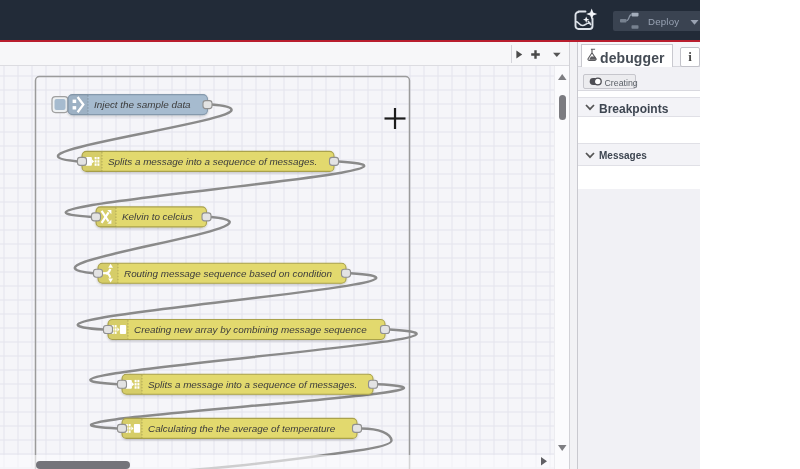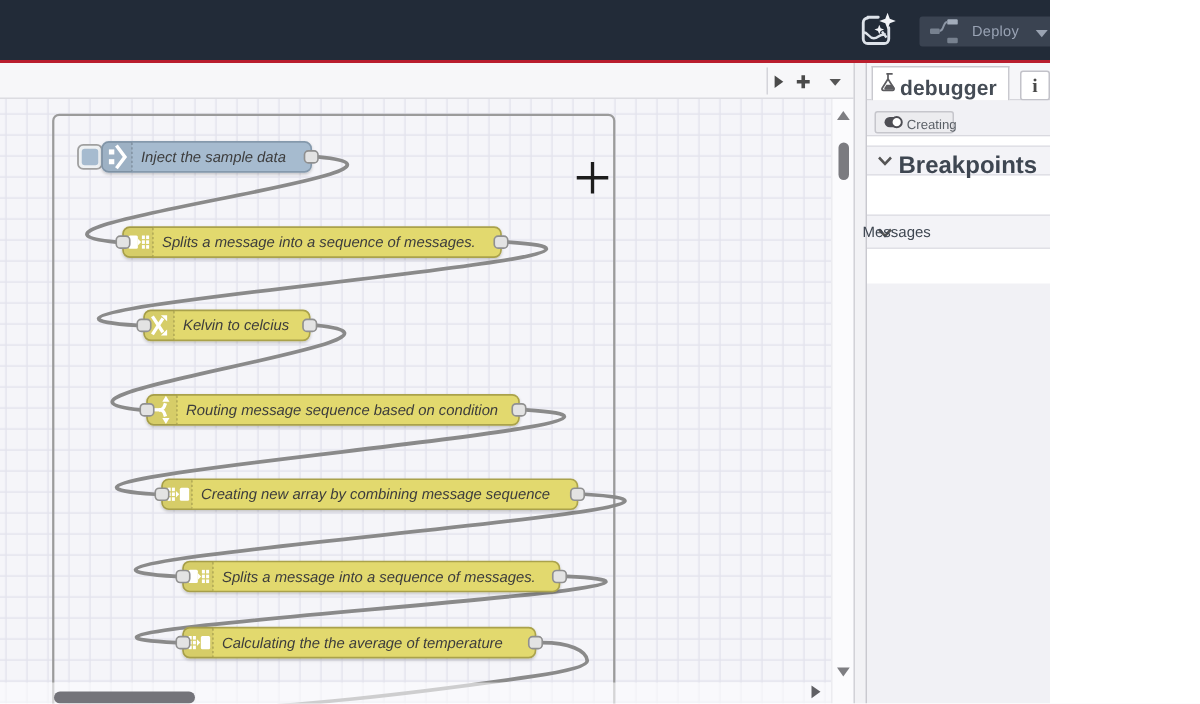--- a/index.html
+++ b/index.html
@@ -269,26 +269,26 @@
         </g>
     <circle cx="7.5" cy="7.5" r="1.6" fill="#fff"></circle>
       </g>
   </svg>
 
   <div class="abs" style="left:578px;top:91px;width:206px;height:378px;background:#fff"></div>
   <div class="abs" style="left:578px;top:97px;width:206px;height:20px;background:#f3f3f7;border-top:1px solid #e0e0e6;border-bottom:1px solid #e0e0e6"></div>
   <svg class="abs" style="left:584px;top:101px" width="12" height="12" xmlns="http://www.w3.org/2000/svg">
       <path d="M2,4 L6,8.2 L10,4" fill="none" stroke="#555" stroke-width="1.7"></path>
     </svg>
-  <div class="abs" style="left:599px;top:101.5px;font-size:16px;font-weight:bold;color:#3e4651">Breakpoints</div>
+  <div class="abs" style="left:599px;top:101.5px;font-size:12px;font-weight:bold;color:#3e4651">Breakpoints</div>
   <div class="abs" style="left:578px;top:143px;width:206px;height:23px;background:#f3f3f7;border-top:1px solid #e0e0e6;border-bottom:1px solid #e0e0e6"></div>
   <svg class="abs" style="left:584px;top:149px" width="12" height="12" xmlns="http://www.w3.org/2000/svg">
       <path d="M2,4 L6,8.2 L10,4" fill="none" stroke="#555" stroke-width="1.7"></path>
     </svg>
-  <div class="abs" style="left:575px;top:149.5px;font-size:10px;font-weight:normal;color:#3e4651">Messages</div>
+  <div class="abs" style="left:599px;top:149.5px;font-size:10px;font-weight:bold;color:#3e4651">Messages</div>
   <div class="abs" style="left:732.5px;top:151px;width:44.5px;height:14.5px;background:#fff;border:1px solid #cfcfd6;border-radius:3px"></div>
   <svg class="abs" style="left:736.5px;top:154px" width="8" height="8" xmlns="http://www.w3.org/2000/svg">
       <path d="M0.5,0.5 L6.9,0.5 L4.6,3.4 L4.6,6.8 L2.8,5.6 L2.8,3.4 Z" fill="#5f6570"></path>
     </svg>
   <div class="abs" style="left:744.5px;top:154.5px;font-size:7.8px;color:#8c939f">all based</div>
   <div class="abs" style="left:578px;top:189px;width:206px;height:280px;background:#f1f1f5"></div>
 
   <svg class="abs" style="left:784px;top:100px" width="13" height="13" xmlns="http://www.w3.org/2000/svg">
       <path d="M1.5,10 L11.5,10 L6.5,3 Z" fill="#6e6e73"></path>
     </svg>

